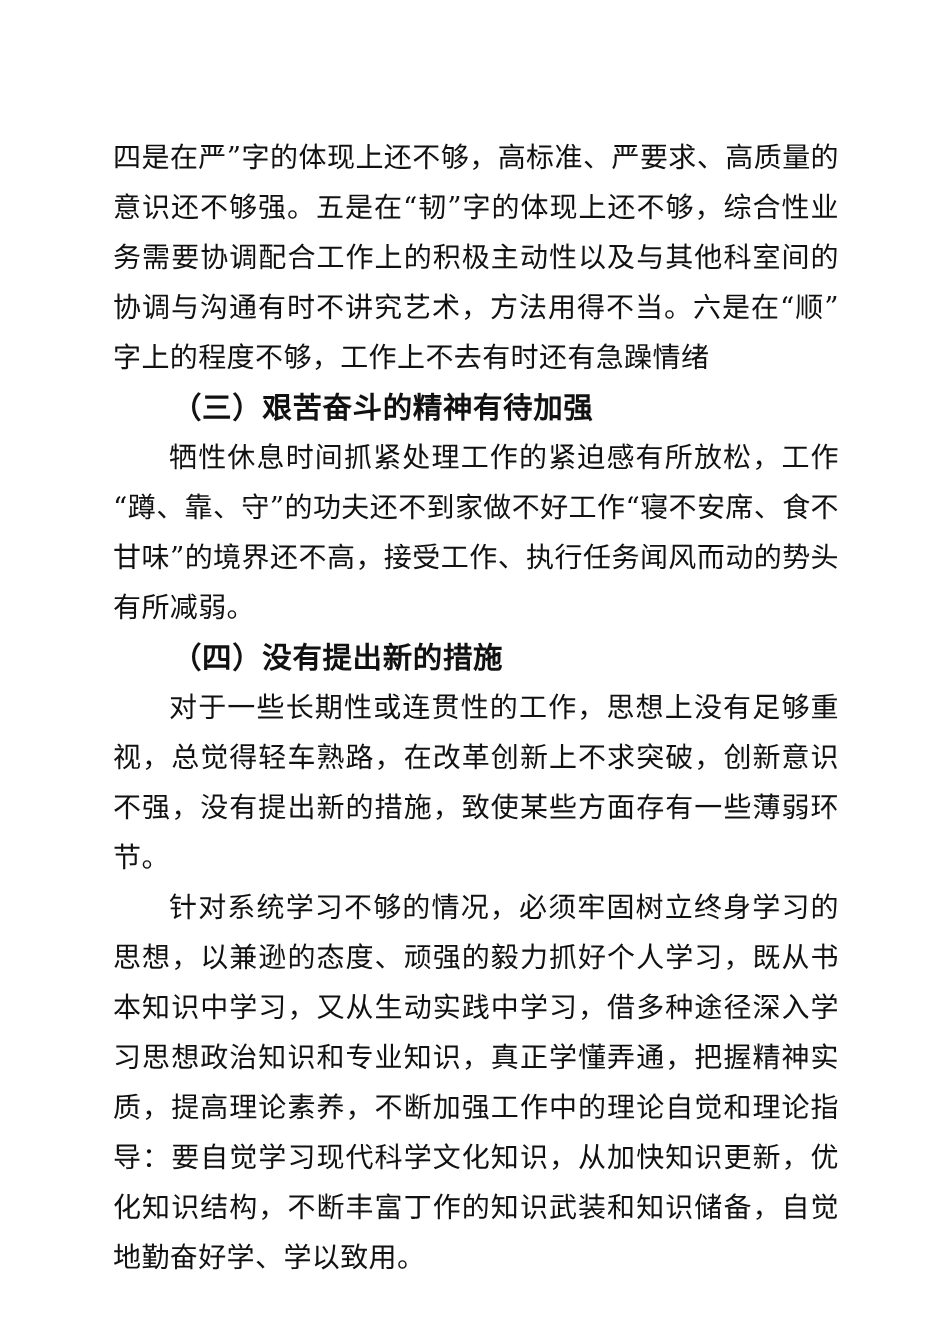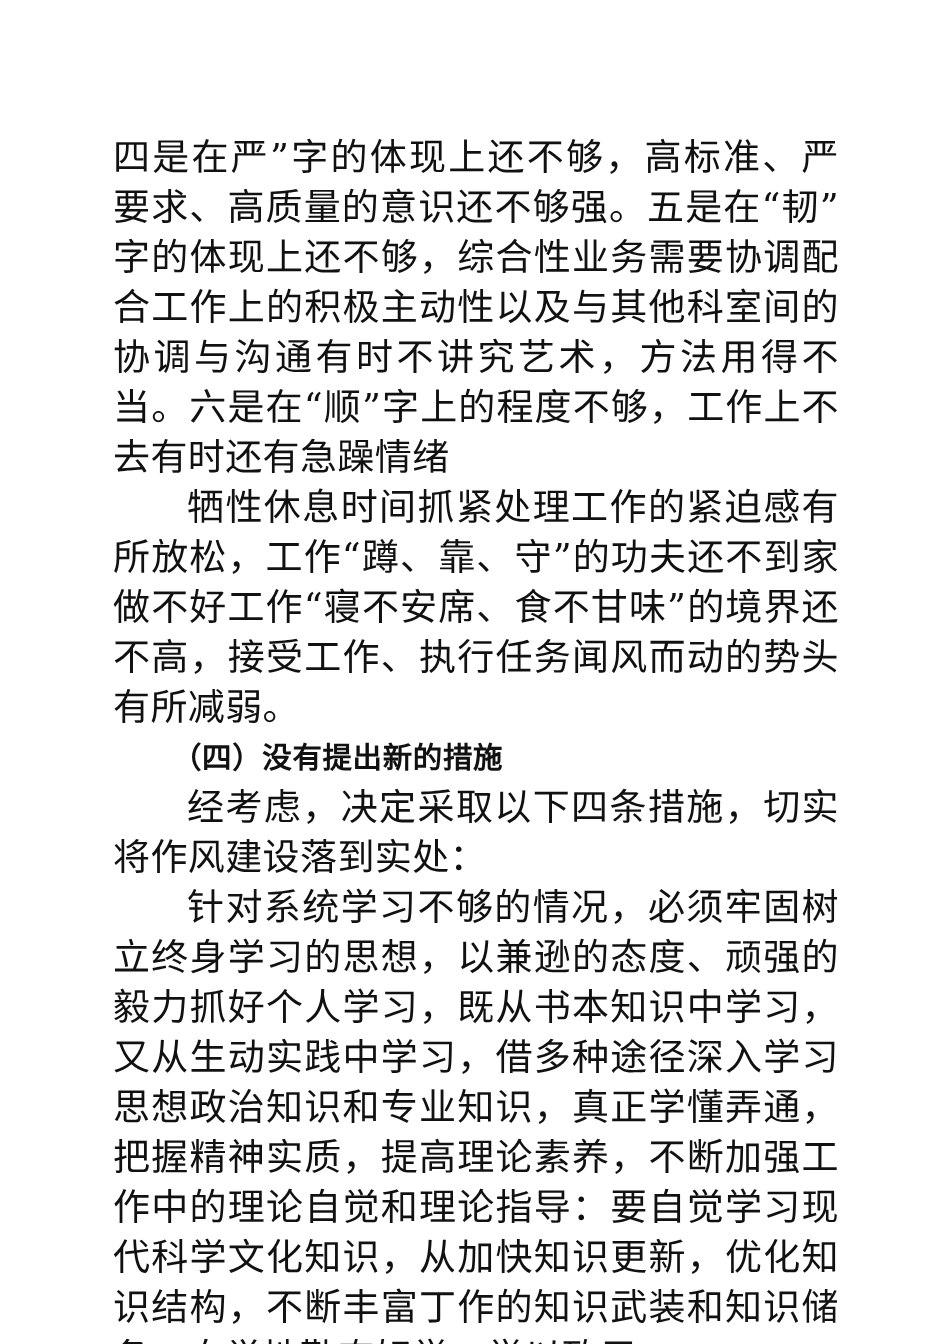--- a/index.html
+++ b/index.html
@@ -40,21 +40,21 @@
     text-justify: inter-character;
     text-align-last: left;
     white-space: normal;
     word-break: break-all;
   }
 
   
   .para,
   .line {
     font-family: "DejaVu Serif", "Liberation Serif", serif;
-    font-size: 37px;
+    font-size: 28px;
     line-height: 50px;
     letter-spacing: 0.4px;
     font-weight: 400;
   }
 
   .indent {
     text-indent: 2em;
   }
 
   
@@ -80,26 +80,27 @@
   }
 </style>
 </head>
 <body>
 
 <div id="page">
   <div id="doc-body">
 
     <p class="line">四是在严”字的体现上还不够，高标准、严要求、高质量的意识还不够强。五是在“韧”字的体现上还不够，综合性业务需要协调配合工作上的积极主动性以及与其他科室间的协调与沟通有时不讲究艺术，方法用得不当。六是在“顺”字上的程度不够，工作上不去有时还有急躁情绪</p>
 
+    <p class="heading-kai">（三）艰苦奋斗的精神有待加强</p>
 
     <p class="para indent">牺性休息时间抓紧处理工作的紧迫感有所放松，工作“蹲、靠、守”的功夫还不到家做不好工作“寝不安席、食不甘味”的境界还不高，接受工作、执行任务闻风而动的势头有所减弱。</p>
 
     <p class="heading-kai">（四）没有提出新的措施</p>
 
+    <p class="para indent">对于一些长期性或连贯性的工作，思想上没有足够重视，总觉得轻车熟路，在改革创新上不求突破，创新意识不强，没有提出新的措施，致使某些方面存有一些薄弱环节。</p>
 
 
-    <p class="para indent">经考虑，决定采取以下四条措施，切实将作风建设落到实处：</p>
 
 
     <p class="para indent">针对系统学习不够的情况，必须牢固树立终身学习的思想，以兼逊的态度、顽强的毅力抓好个人学习，既从书本知识中学习，又从生动实践中学习，借多种途径深入学习思想政治知识和专业知识，真正学懂弄通，把握精神实质，提高理论素养，不断加强工作中的理论自觉和理论指导：要自觉学习现代科学文化知识，从加快知识更新，优化知识结构，不断丰富丁作的知识武装和知识储备，自觉地勤奋好学、学以致用。</p>
 
   </div>
 </div>
 
 </body></html>

